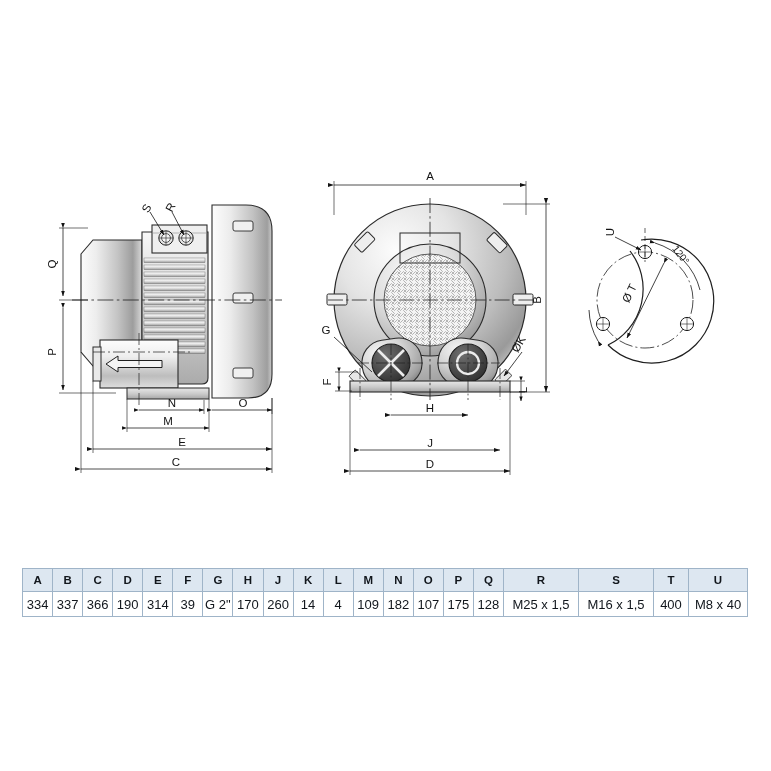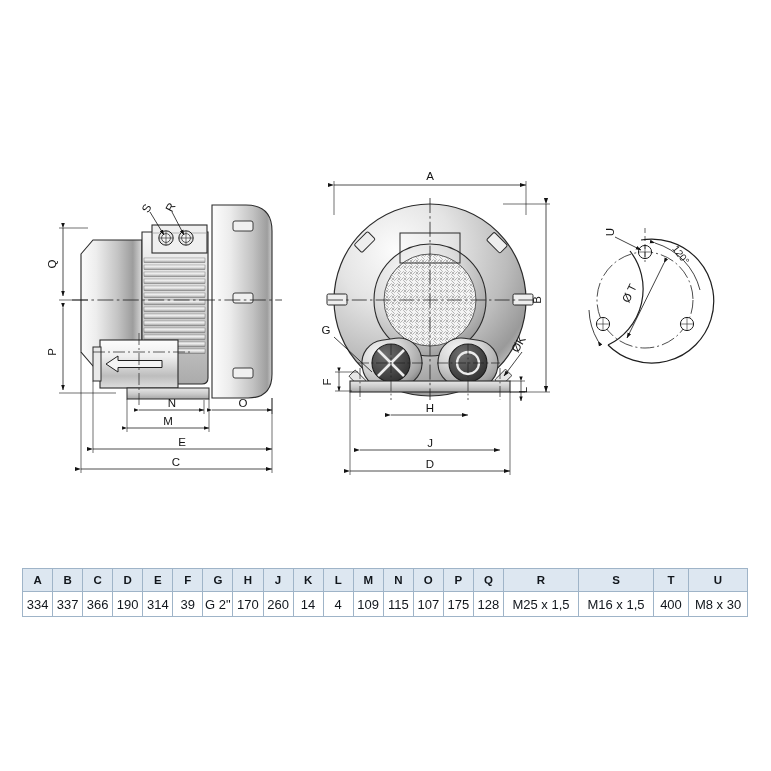--- a/index.html
+++ b/index.html
@@ -420,26 +420,26 @@
             <td>366</td>
             <td>190</td>
             <td>314</td>
             <td>39</td>
             <td>G 2"</td>
             <td>170</td>
             <td>260</td>
             <td>14</td>
             <td>4</td>
             <td>109</td>
-            <td>115</td>
+            <td>182</td>
             <td>107</td>
             <td>175</td>
             <td>128</td>
             <td>M25 x 1,5</td>
             <td>M16 x 1,5</td>
             <td>400</td>
-            <td>M8 x 30</td>
+            <td>M8 x 40</td>
           </tr>
       </tbody>
     </table>
   </div>
 
 </div>
 
 </body></html>

